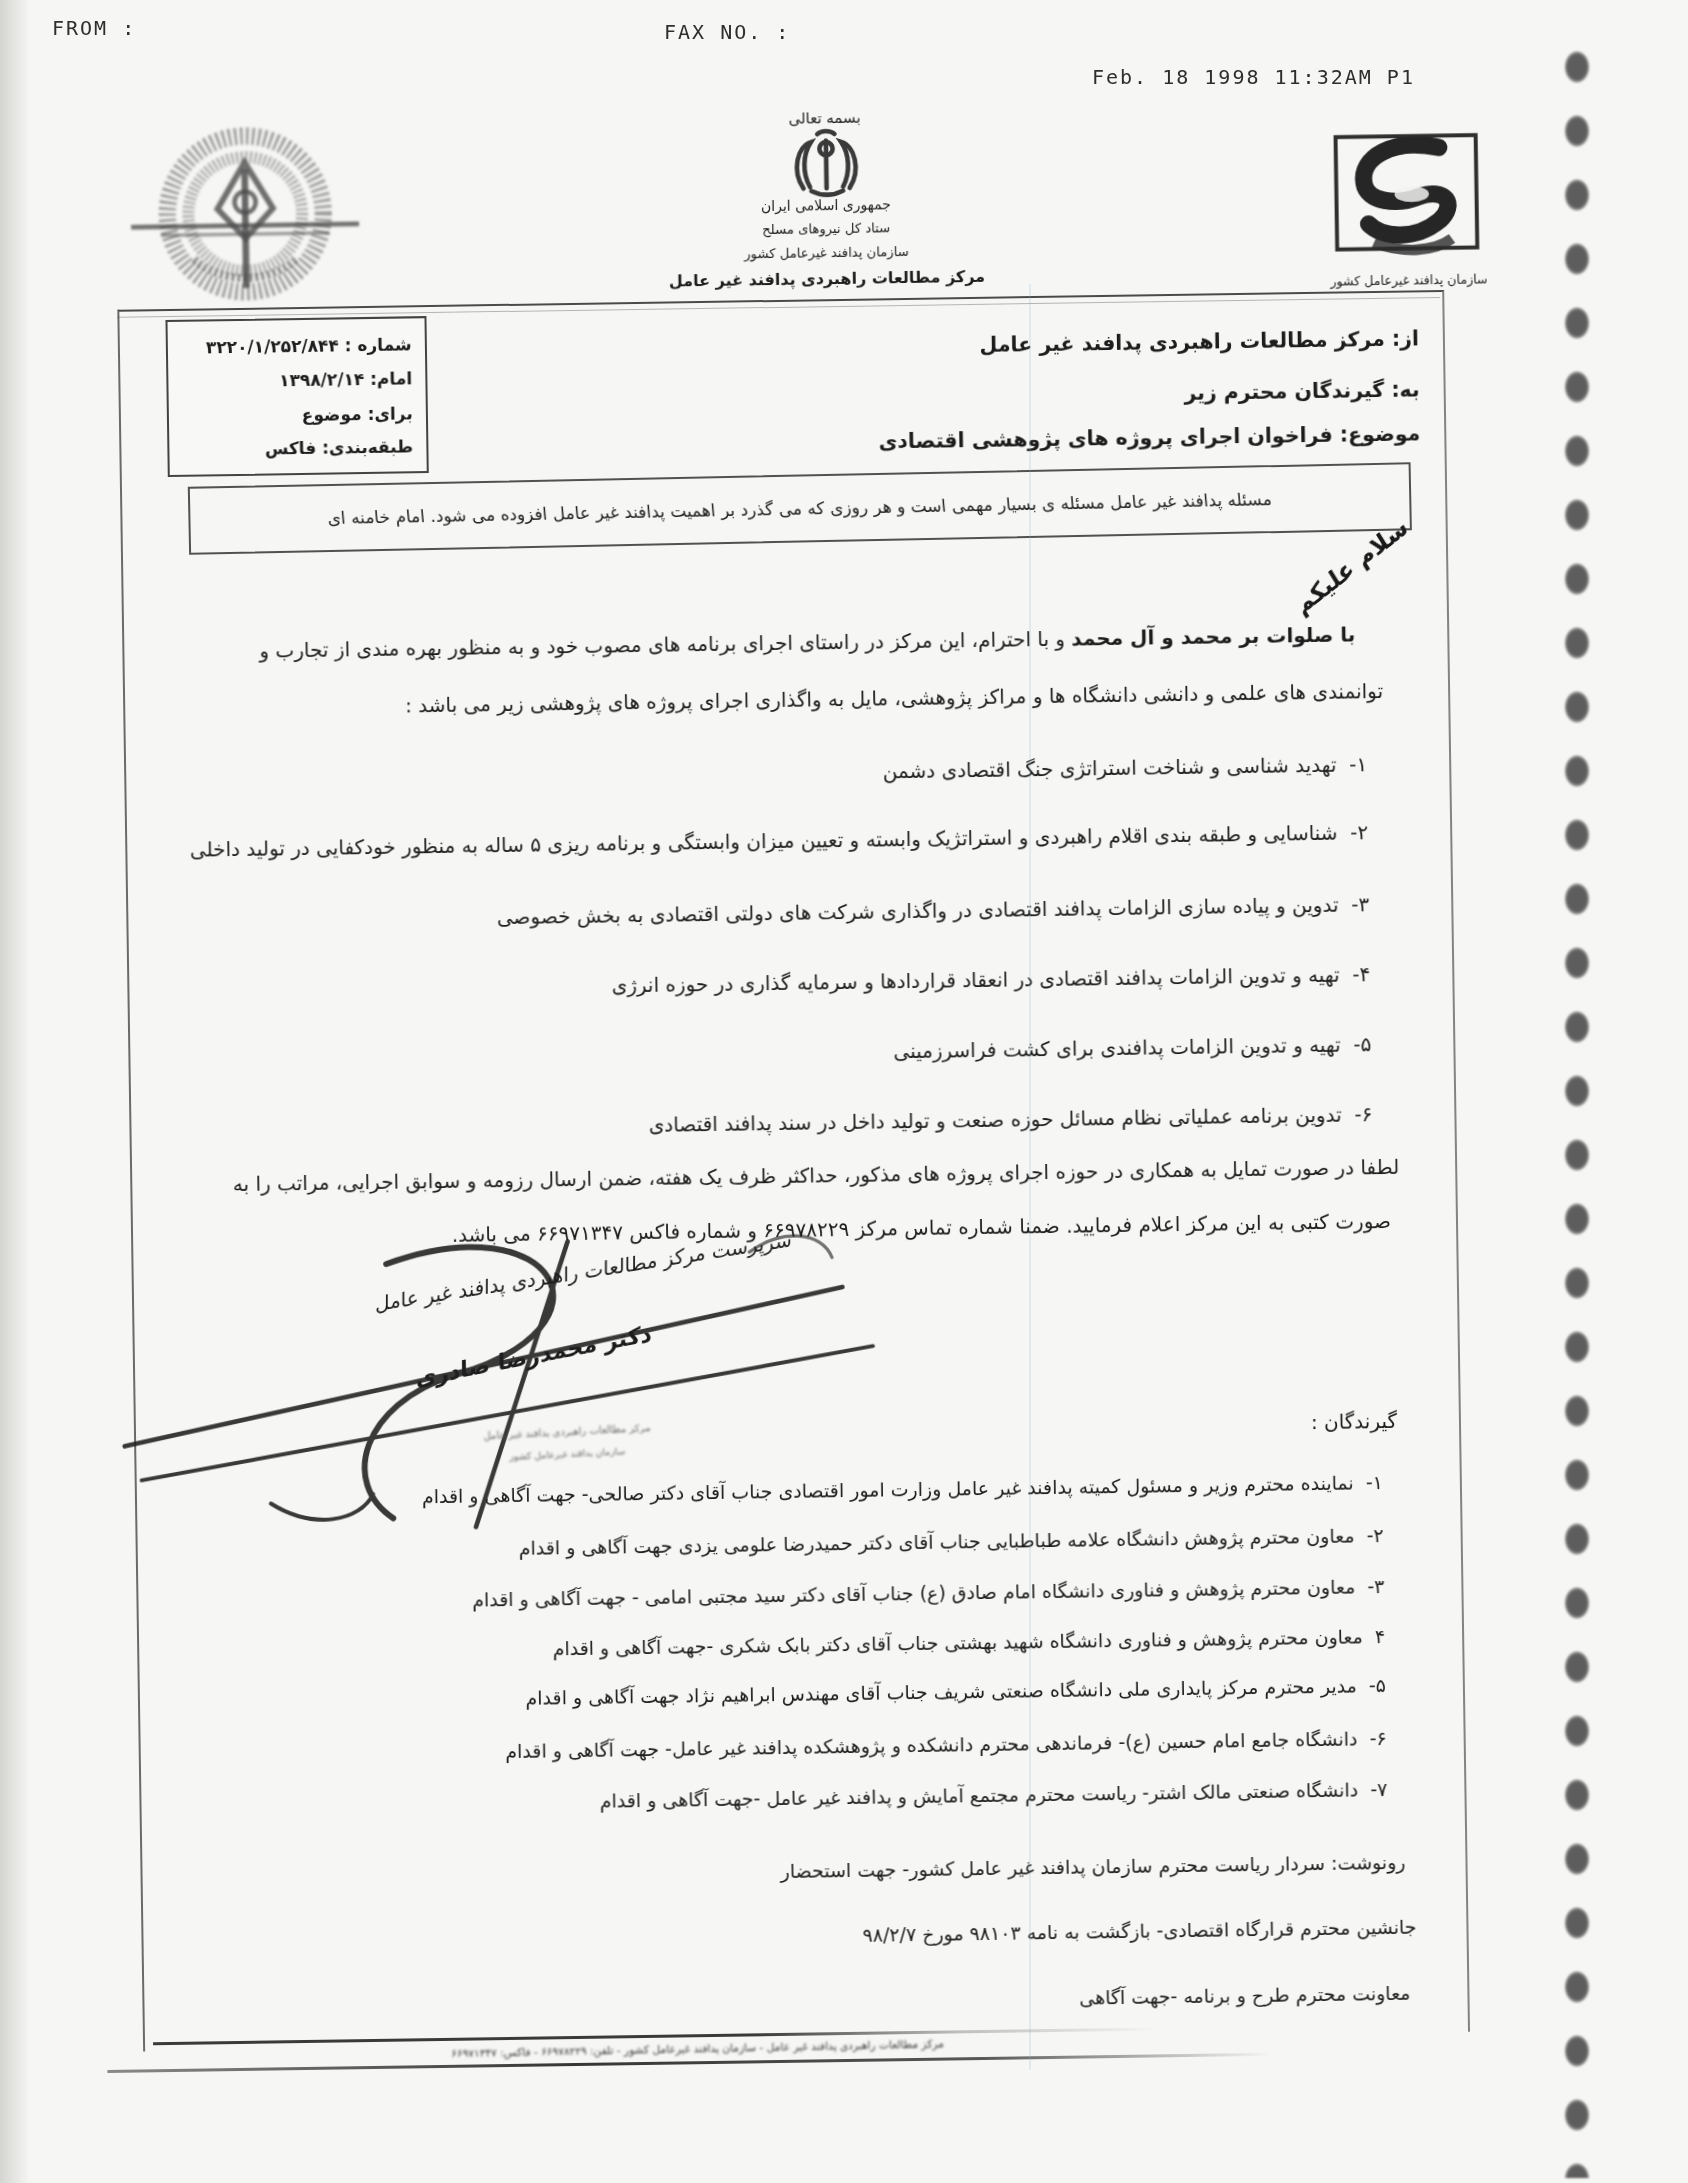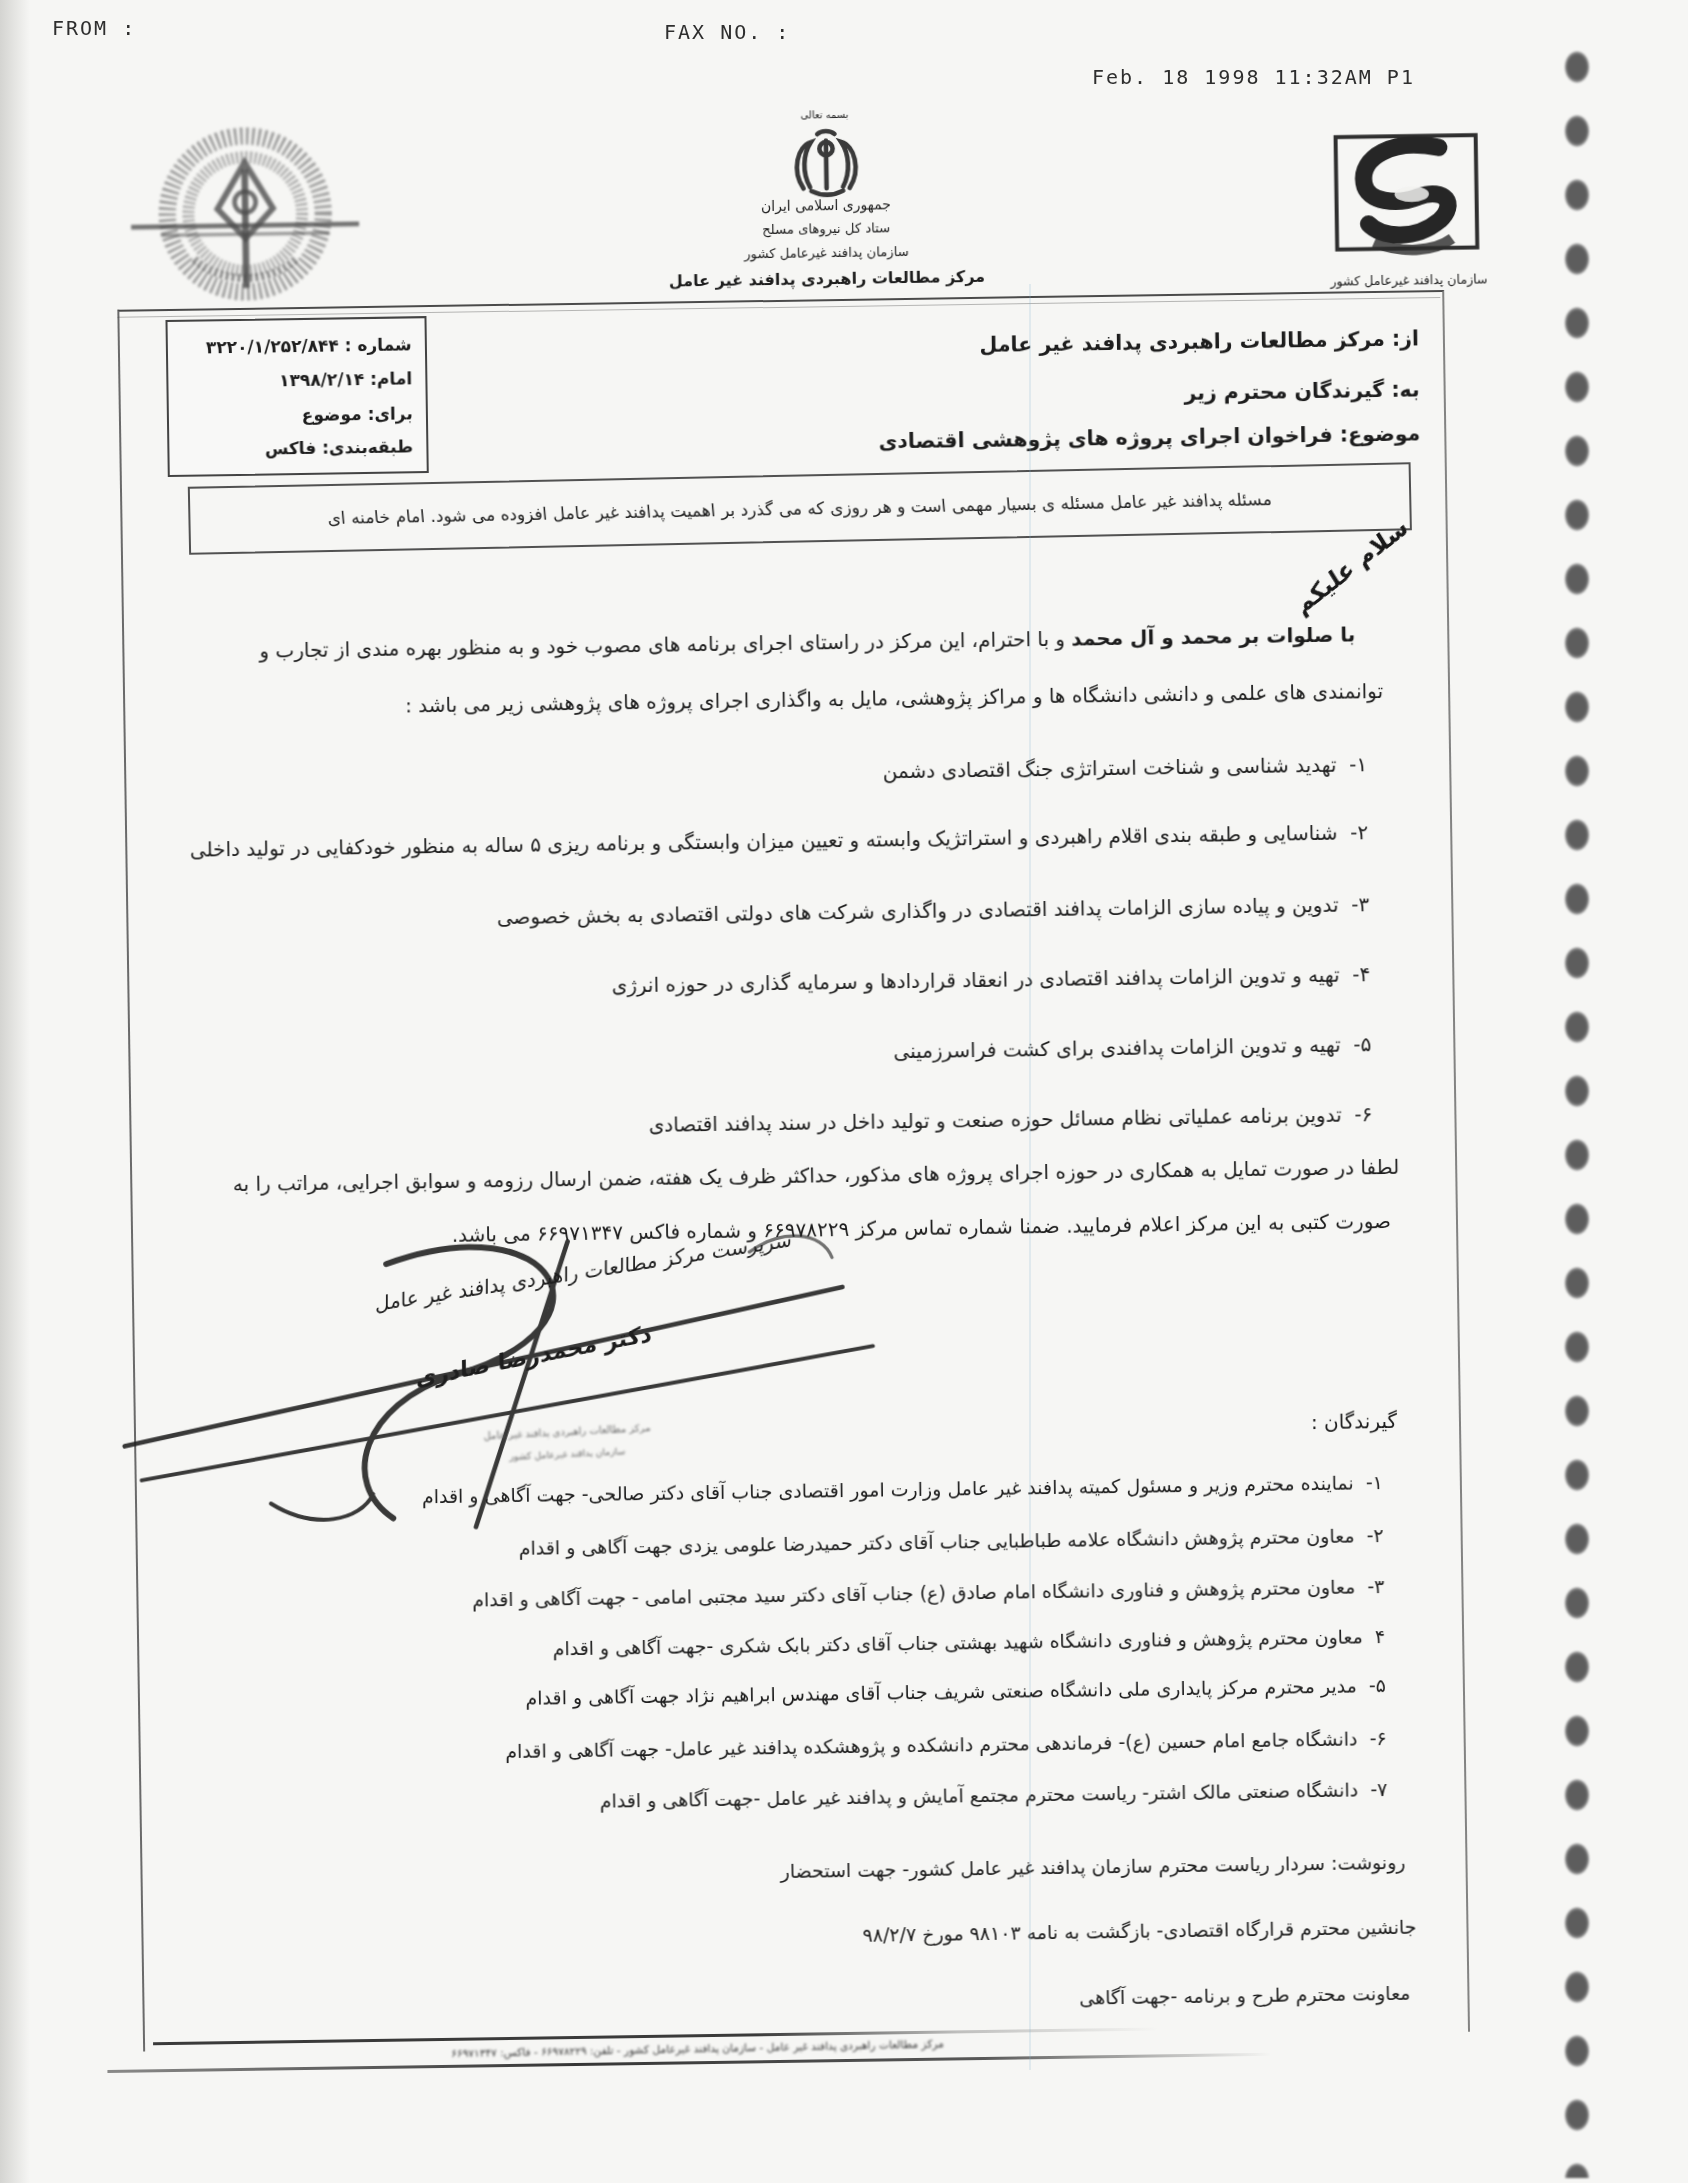--- a/index.html
+++ b/index.html
@@ -70,21 +70,21 @@
         <circle cx="138" cy="138" r="86" stroke-width="18" stroke-dasharray="3 4" opacity=".5"></circle>
         <rect x="-35" y="152" width="345" height="7" fill="#4c4c4c" stroke="none" opacity=".8"></rect>
         <rect x="10" y="166" width="255" height="5" fill="#555" stroke="none" opacity=".6"></rect>
         <path d="M138 60 L180 130 L138 175 L96 130 Z" stroke-width="9" opacity=".8"></path>
         <line x1="138" y1="70" x2="138" y2="250" stroke-width="10" opacity=".85"></line>
         <path d="M60 205 C100 245 176 245 216 205" stroke-width="12" stroke-dasharray="5 4" opacity=".6"></path>
         <circle cx="138" cy="120" r="16" stroke-width="7" opacity=".8"></circle>
       </g>
     </svg>
 
-    <div class="txt tiny-blur" style="left:839px;top:109px;transform:translateX(-50%);font-size:10px;">بسمه تعالی</div>
+    <div class="txt tiny-blur" style="left:839px;top:109px;transform:translateX(-50%);font-size:15px;">بسمه تعالی</div>
     <svg style="left:797px;top:130px;" width="86" height="66" viewBox="0 0 130 100">
       <g stroke="#3a3a3a" fill="none" stroke-width="7" stroke-linecap="round" filter="blur(1px)">
         <path d="M30 88 C12 60 22 24 42 18 C30 36 28 64 40 86"></path>
         <path d="M100 88 C118 60 108 24 88 18 C100 36 102 64 90 86"></path>
         <line x1="65" y1="16" x2="65" y2="88"></line>
         <circle cx="65" cy="28" r="10"></circle>
         <path d="M42 92 C58 100 74 100 90 92"></path>
         <path d="M52 6 C58 0 72 0 78 6"></path>
       </g>
     </svg>

